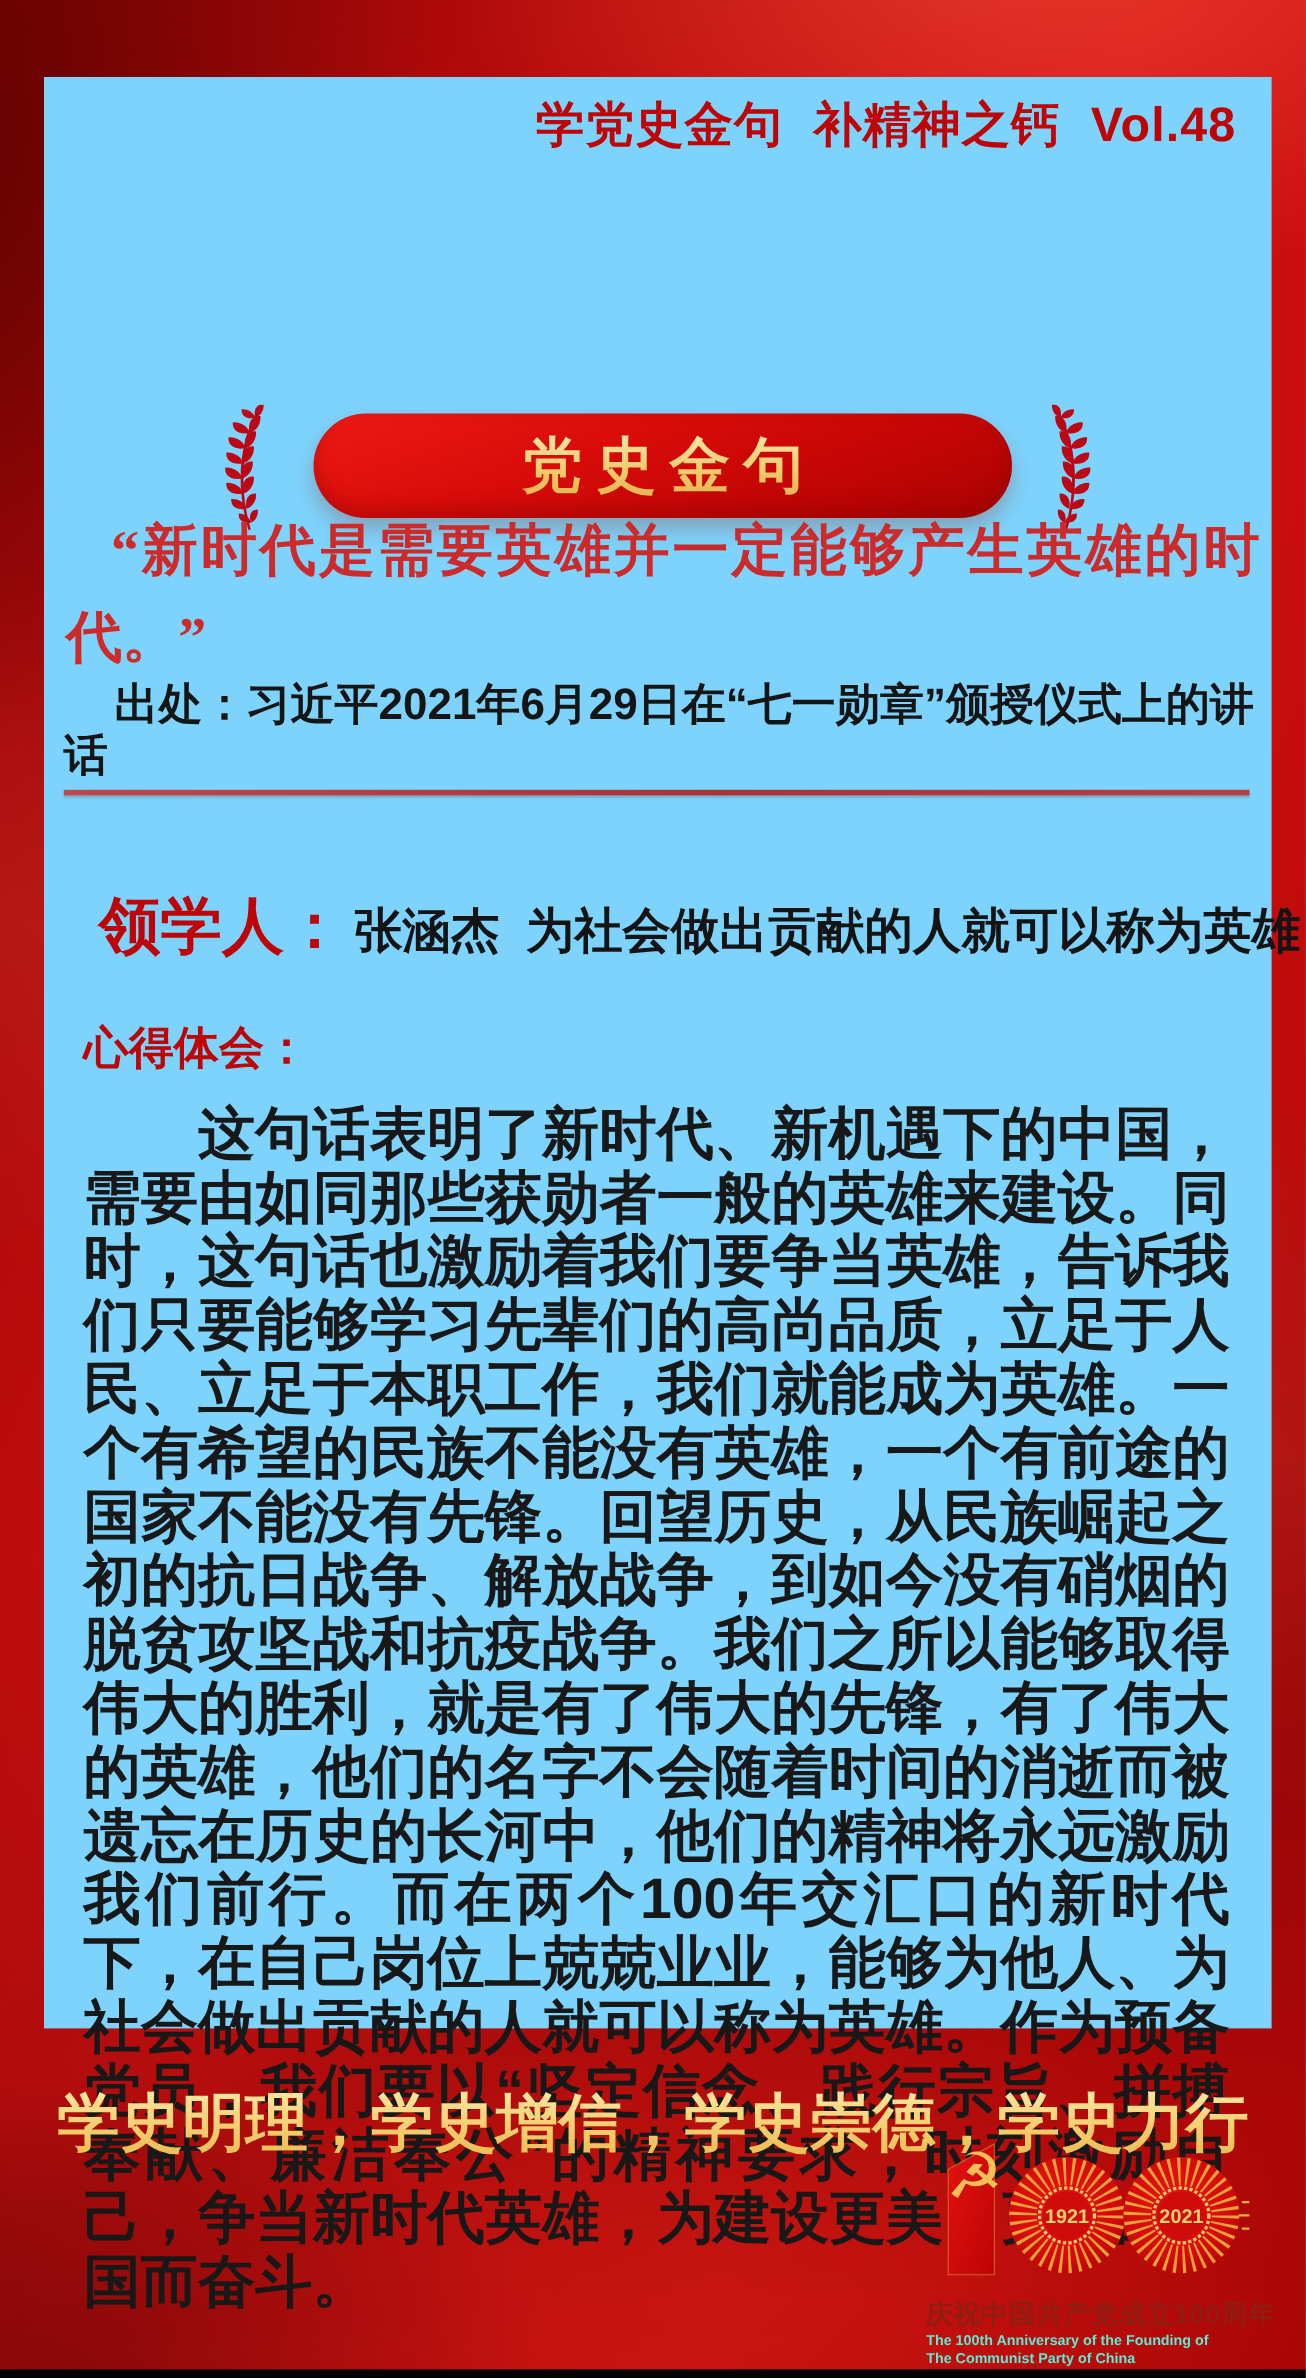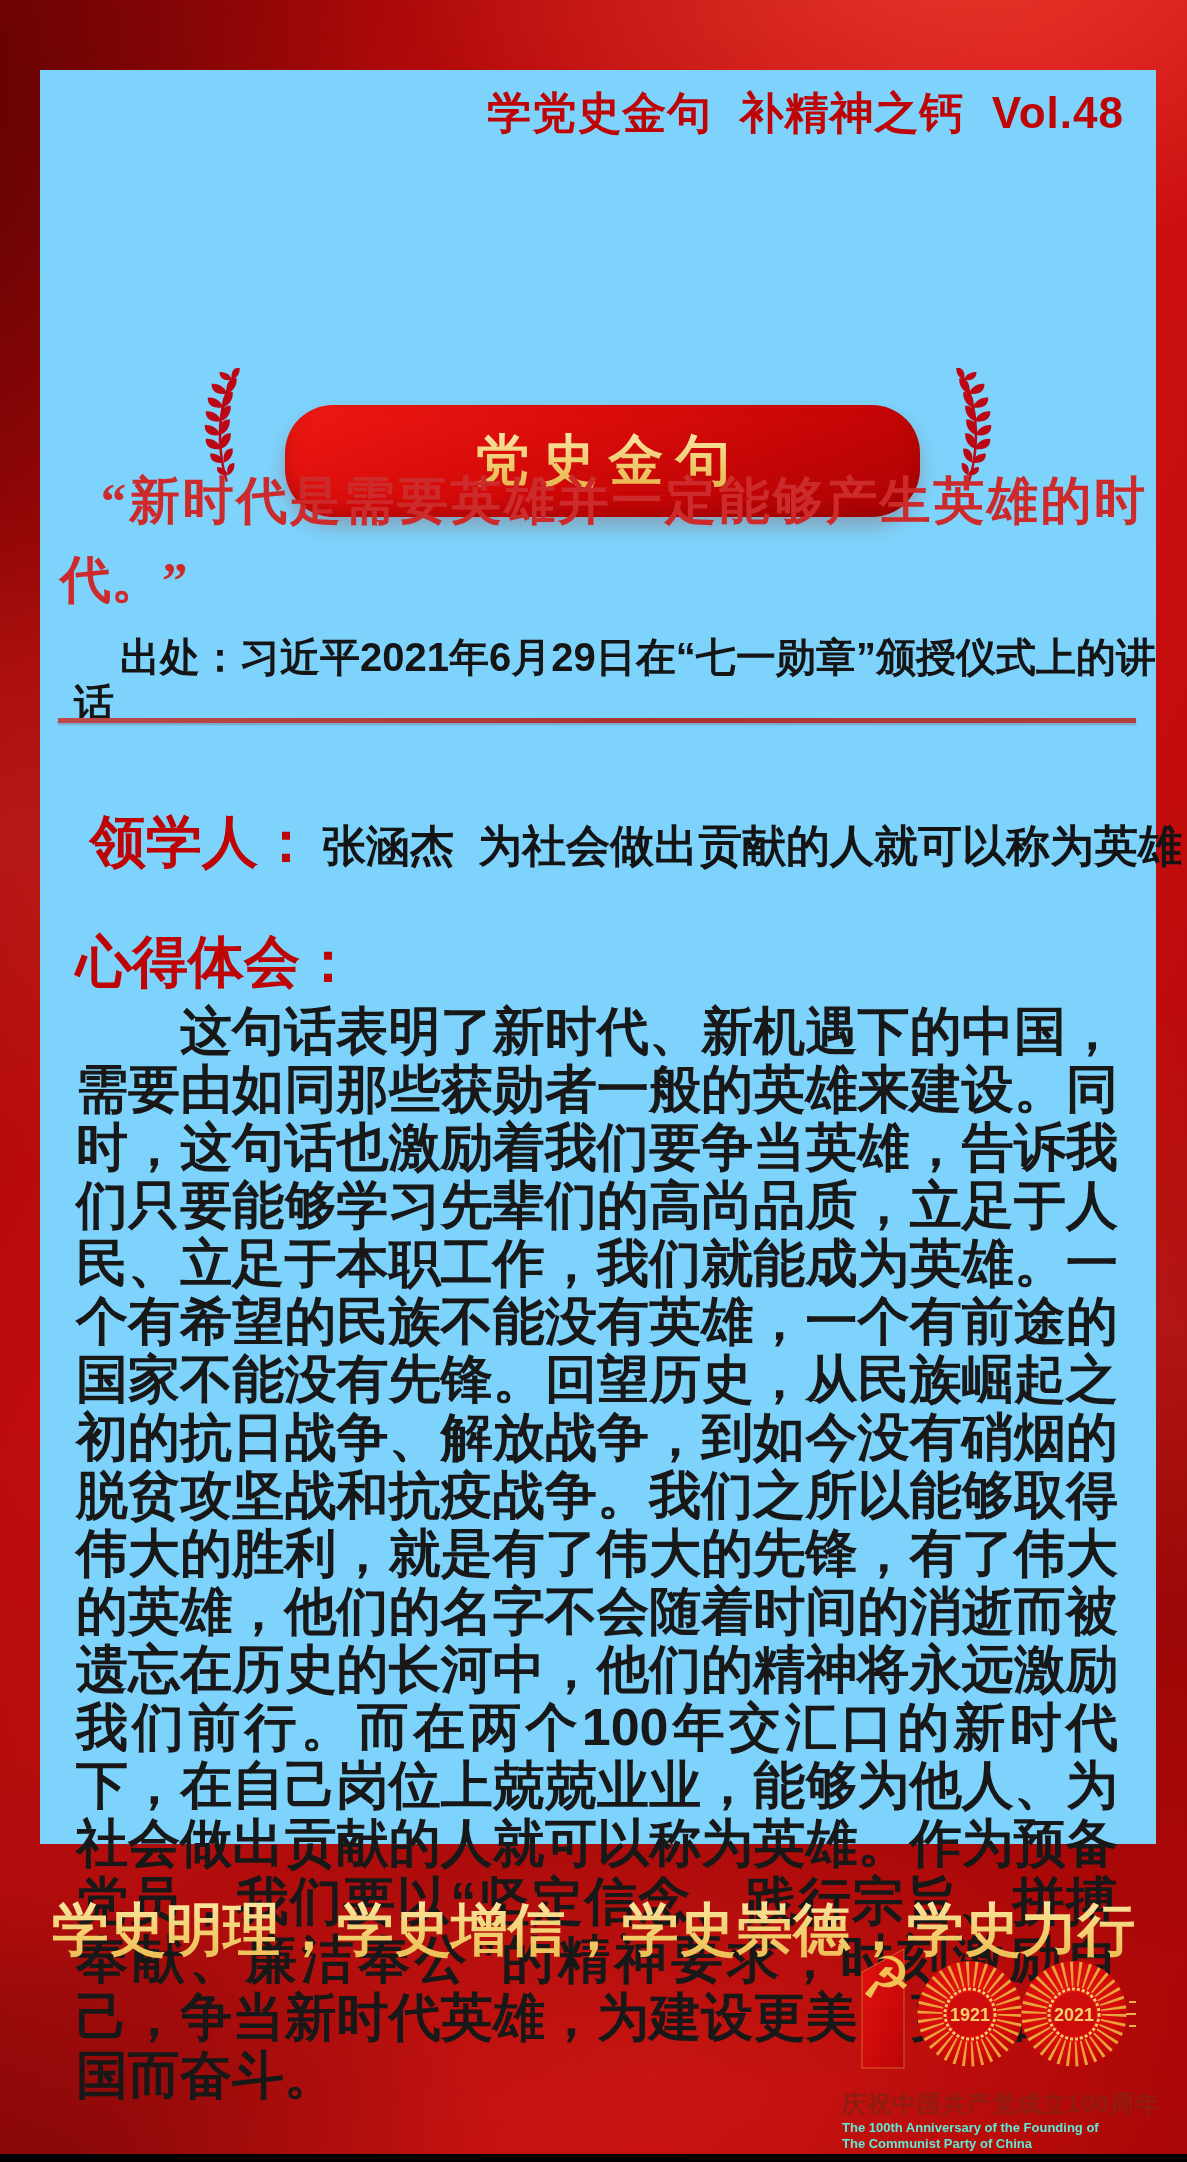--- a/index.html
+++ b/index.html
@@ -40,59 +40,59 @@
     position:absolute;top:126px;left:0;width:100%;margin:0;
     text-align:center;font-size:57px;font-weight:900;color:#BE0404;
     letter-spacing:0.36em;text-indent:0.36em;white-space:nowrap;
   }
   
   .banner-row{position:absolute;top:232px;left:0;width:100%;height:190px;}
   .laurel{position:absolute;width:46px;height:118px;}
   .laurel-left{left:161px;top:66px;}
   .laurel-right{right:161px;top:66px;transform:scaleX(-1);}
   .banner{
-    position:absolute;left:245px;top:74px;width:635px;height:112px;
+    position:absolute;left:245px;top:74px;width:635px;height:95px;
     border-radius:48px;
     background:linear-gradient(160deg,#ee1a14 0%,#d90c0a 38%,#c10505 72%,#ab0303 100%);
     box-shadow:0 10px 18px rgba(150,40,20,.28), inset 0 -8px 16px rgba(120,0,0,.35);
-    display:flex;align-items:center;justify-content:center;margin-top:29px;
+    display:flex;align-items:center;justify-content:center;
   }
   .banner-label{
     font-size:55px;font-weight:700;letter-spacing:0.22em;text-indent:0.22em;
     color:#F2CD76;
     background:linear-gradient(180deg,#FAE7A8 8%,#EFC768 60%,#E3AE45 100%);
     -webkit-background-clip:text;background-clip:text;-webkit-text-fill-color:transparent;
     white-space:nowrap;
   }
   
   .quote{
     position:absolute;top:392px;left:20px;width:1085px;margin:0;
     font-family:"Liberation Serif","DejaVu Serif",serif;
     font-size:51px;line-height:79px;color:#CD2B2B;font-weight:700;
     text-indent:0.8em;text-align:justify;
   }
   .source{
-    position:absolute;top:548px;left:18px;width:1082px;margin:16px;
+    position:absolute;top:548px;left:18px;width:1082px;margin:0;
     font-size:40px;line-height:46px;font-weight:900;color:#151515;
     text-indent:1.15em;text-align:justify;
   }
   .rule{
     position:absolute;top:648px;left:18px;width:1078px;height:5px;
     background:linear-gradient(90deg,#BC4A4A,#AC3232 55%,#B44040);
     box-shadow:0 2px 2px rgba(120,30,30,.25);
   }
   
   .leader{position:absolute;top:735px;left:50px;width:1050px;white-space:nowrap;}
   .leader-label{font-size:56px;font-weight:900;color:#BE0404;vertical-align:baseline;}
   .leader-name{font-size:44px;font-weight:900;color:#141414;margin-left:8px;}
   .leader-affiliation{font-size:44px;font-weight:900;color:#141414;margin-left:24px;}
   
   .reflection-heading{
     position:absolute;top:855px;left:36px;
-    font-size:56px;font-weight:900;color:#BE0404;white-space:nowrap;font-family:Liberation Serif, serif;
+    font-size:41px;font-weight:900;color:#BE0404;white-space:nowrap;font-family:Liberation Serif, serif;
   }
   .reflection-body{
     position:absolute;top:932px;left:36px;width:1042px;margin:0;
     font-size:52px;line-height:58px;font-weight:700;color:#181818;
     text-align:justify;text-indent:2em;
   }
   
   .footer{position:absolute;left:0;top:1844px;width:1187px;height:318px;border-radius:32px;}
   .slogan{
     position:absolute;top:48px;left:0;width:100%;text-align:center;

